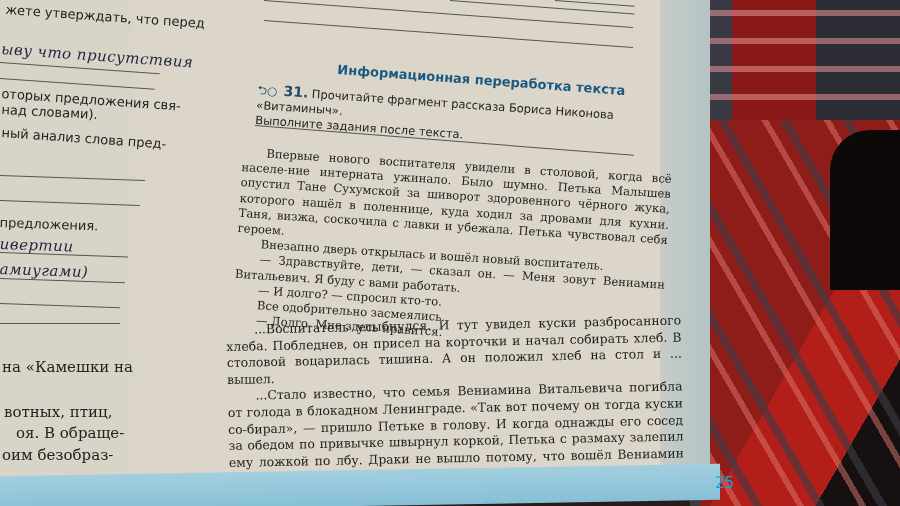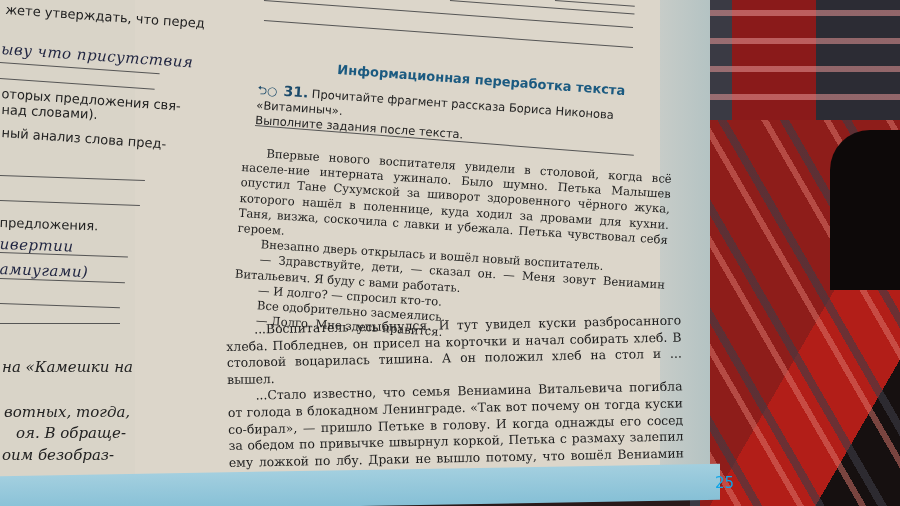--- a/index.html
+++ b/index.html
@@ -62,21 +62,21 @@
 
   .rot-block {
     position: absolute; transform-origin: 0 0;
   }
 
   .left-text {
     font-family: "DejaVu Sans", sans-serif; font-size: 13px; color: #222;
     white-space: nowrap;
   }
   .left-serif {
-    font-family: "DejaVu Serif", serif; font-size: 15px; color: #222; white-space: nowrap; font-style: italic;
+    font-family: "DejaVu Serif", serif; font-size: 15px; color: #222; white-space: nowrap;
   }
   .handwriting {
     font-family: "DejaVu Serif", serif; font-style: italic; font-size: 15px;
     color: #1f2440; white-space: nowrap; letter-spacing: 0.5px;
   }
 
   .section-title {
     position: absolute; left: 338px; top: 62px;
     transform: rotate(4.2deg); transform-origin: 0 0;
     font-family: "DejaVu Sans", sans-serif; font-weight: bold; font-size: 13px;
@@ -131,21 +131,21 @@
 <div class="line" style="left:0; top:175px; width:145px; transform:rotate(2deg);"></div>
 <div class="line" style="left:0; top:200px; width:140px; transform:rotate(2deg);"></div>
 <div class="rot-block left-text" style="left:0; top:215px; transform:rotate(2deg);">предложения.</div>
 <div class="rot-block handwriting" style="left:0; top:235px; transform:rotate(2deg);">ивертии</div>
 <div class="line" style="left:0; top:252px; width:128px; transform:rotate(2deg);"></div>
 <div class="rot-block handwriting" style="left:0; top:260px; transform:rotate(2deg);">амиугами)</div>
 <div class="line" style="left:0; top:278px; width:125px; transform:rotate(2deg);"></div>
 <div class="line" style="left:0; top:303px; width:120px; transform:rotate(2deg);"></div>
 <div class="line" style="left:0; top:323px; width:120px;"></div>
 <div class="rot-block left-serif" style="left:2px; top:358px;">на «Камешки на</div>
-<div class="rot-block left-serif" style="left:4px; top:403px;">вотных, тогда,</div>
+<div class="rot-block left-serif" style="left:4px; top:403px;">вотных, птиц,</div>
 <div class="rot-block left-serif" style="left:16px; top:424px;">оя. В обраще-</div>
 <div class="rot-block left-serif" style="left:2px; top:446px;">оим безобраз-</div>
 
 <div class="line" style="left:264px; top:0px; width:370px; transform:rotate(4.2deg);"></div>
 <div class="line" style="left:264px; top:20px; width:370px; transform:rotate(4.2deg);"></div>
 <div class="line" style="left:450px; top:0px; width:185px; transform:rotate(4.2deg);"></div>
 <div class="line" style="left:555px; top:0px; width:80px; transform:rotate(4.2deg);"></div>
 
 <div class="section-title">Информационная переработка текста</div>
 

